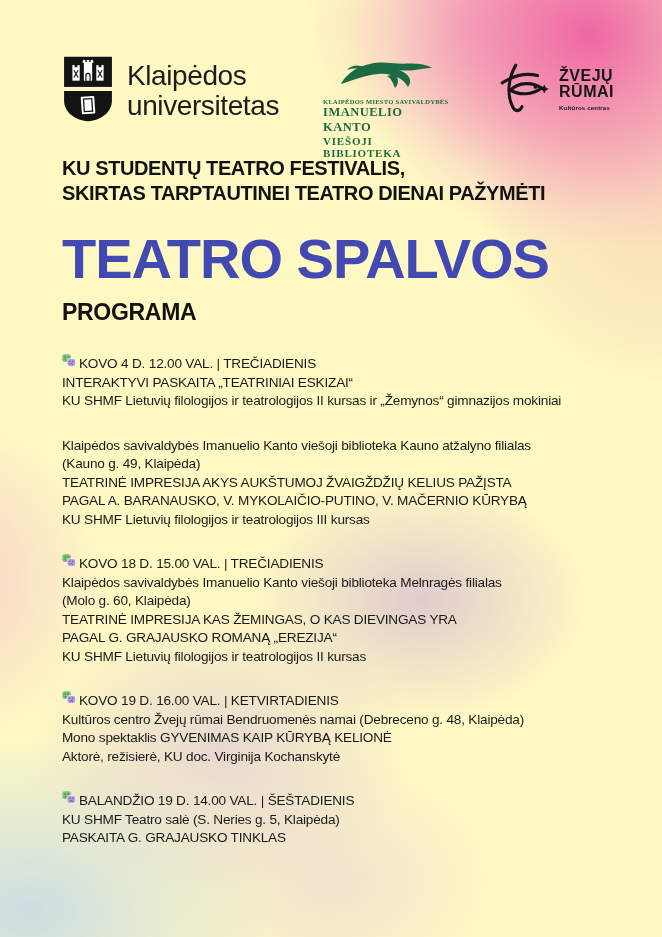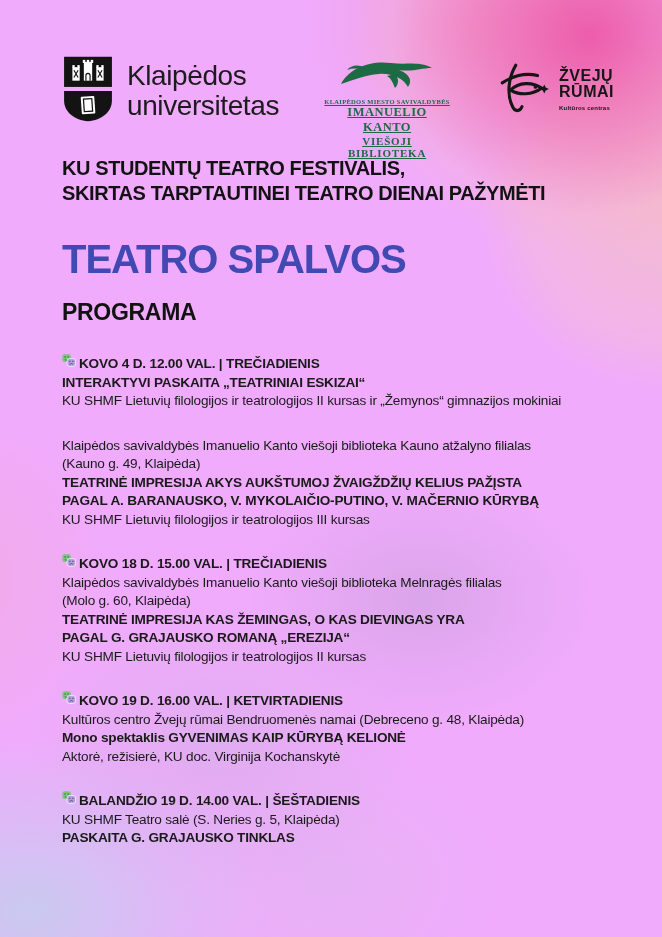--- a/index.html
+++ b/index.html
@@ -1,19 +1,19 @@
 <!DOCTYPE html>
 <html><head>
 <meta charset="utf-8">
 <style>
   * { margin:0; padding:0; box-sizing:border-box; }
   html,body { width:662px; height:937px; }
   body { font-family:"Liberation Sans", sans-serif; background:#ffffff; overflow:hidden; }
 
-  .poster { position:relative; width:662px; height:937px; background:#f0abfc; overflow:hidden; }
+  .poster { position:relative; width:662px; height:937px; background:#fef9c3; overflow:hidden; }
 
   .bg {
     position:absolute; inset:0; pointer-events:none;
     background:
       radial-gradient(ellipse 310px 280px at 590px 35px,  rgba(236,80,158,0.85) 0%, rgba(240,120,175,0.55) 40%, rgba(246,180,200,0.28) 64%, rgba(250,220,210,0) 78%),
       radial-gradient(ellipse 250px 240px at 665px 210px, rgba(247,200,175,0.55) 0%, rgba(247,205,180,0.25) 55%, rgba(247,205,180,0) 75%),
       radial-gradient(ellipse 250px 200px at 475px 25px,  rgba(242,140,185,0.45) 0%, rgba(242,140,185,0) 70%),
       radial-gradient(ellipse 210px 230px at -45px 580px, rgba(243,170,205,0.50) 0%, rgba(243,170,205,0) 72%),
       radial-gradient(ellipse 240px 170px at 420px 600px, rgba(196,158,215,0.50) 0%, rgba(196,158,215,0) 72%),
       radial-gradient(ellipse 270px 200px at 220px 750px, rgba(205,175,225,0.45) 0%, rgba(205,175,225,0) 72%),
@@ -21,43 +21,43 @@
       radial-gradient(ellipse 320px 230px at 30px 910px,  rgba(188,212,236,0.75) 0%, rgba(188,212,236,0) 75%);
   }
 
   
   .logos { position:absolute; top:56px; left:62px; width:552px; display:flex; justify-content:space-between; align-items:flex-start; }
 
   .ku-logo { display:flex; align-items:center; gap:13px; }
   .ku-text { font-size:28px; line-height:30px; color:#1c1c1c; letter-spacing:-0.4px; font-weight:500; }
 
   .lib-logo { display:flex; flex-direction:column; align-items:center; width:128px; margin-top:2px; }
-  .lib-text { font-family:"Liberation Serif", serif; color:#1d6b45; text-align:center; margin-top:2px;text-decoration:underline; }
+  .lib-text { font-family:"Liberation Serif", serif; color:#1d6b45; text-align:left; margin-top:2px; }
   .lib-l1 { font-size:6.5px; letter-spacing:0.3px; font-weight:700; }
   .lib-l2 { font-size:12.5px; letter-spacing:0.5px; font-weight:700; }
   .lib-l3 { font-size:11px;  letter-spacing:0.8px; font-weight:700; }
 
   .zv-logo { display:flex; align-items:center; gap:8px; margin-top:2px; }
   .zv-text { color:#161616; }
   .zv-main { font-size:16px; line-height:16.5px; font-weight:700; letter-spacing:0.5px; }
   .zv-sub  { font-size:6px; font-weight:700; margin-top:4px; letter-spacing:0.2px; }
 
   
   .content { position:absolute; left:62px; top:156px; width:600px; }
 
   .subtitle { font-size:20px; line-height:25px; font-weight:700; color:#121212; letter-spacing:-0.4px; white-space:pre-line; }
-  .title    { margin-top:27px; font-size:40px; line-height:52px; font-weight:700; color:#4349B3; letter-spacing:-1px; }
+  .title    { margin-top:27px; font-size:56px; line-height:52px; font-weight:700; color:#4349B3; letter-spacing:-1px; }
   .section  { margin-top:14px; font-size:23px; font-weight:700; color:#121212; letter-spacing:-0.3px; }
 
   
   .program { margin-top:29px; }
   .entry { margin-bottom:26px; font-size:13.6px; line-height:18.5px; color:#1a1a1a; letter-spacing:-0.2px; }
-  .entry-date { font-weight:700; display:flex; align-items:center; gap:3px; }
+  .entry-date { font-weight:400; display:flex; align-items:center; gap:3px; }
   .entry-venue { white-space:pre-line; }
-  .entry-title { font-weight:700; white-space:pre-line; }
+  .entry-title { font-weight:400; white-space:pre-line; }
   .entry-info  { white-space:pre-line; }
   .masks { flex:0 0 auto; position:relative; top:-1px; }
 </style>
 </head>
 <body>
 
 <div class="poster">
   <div class="bg"></div>
 
   <div class="logos">

